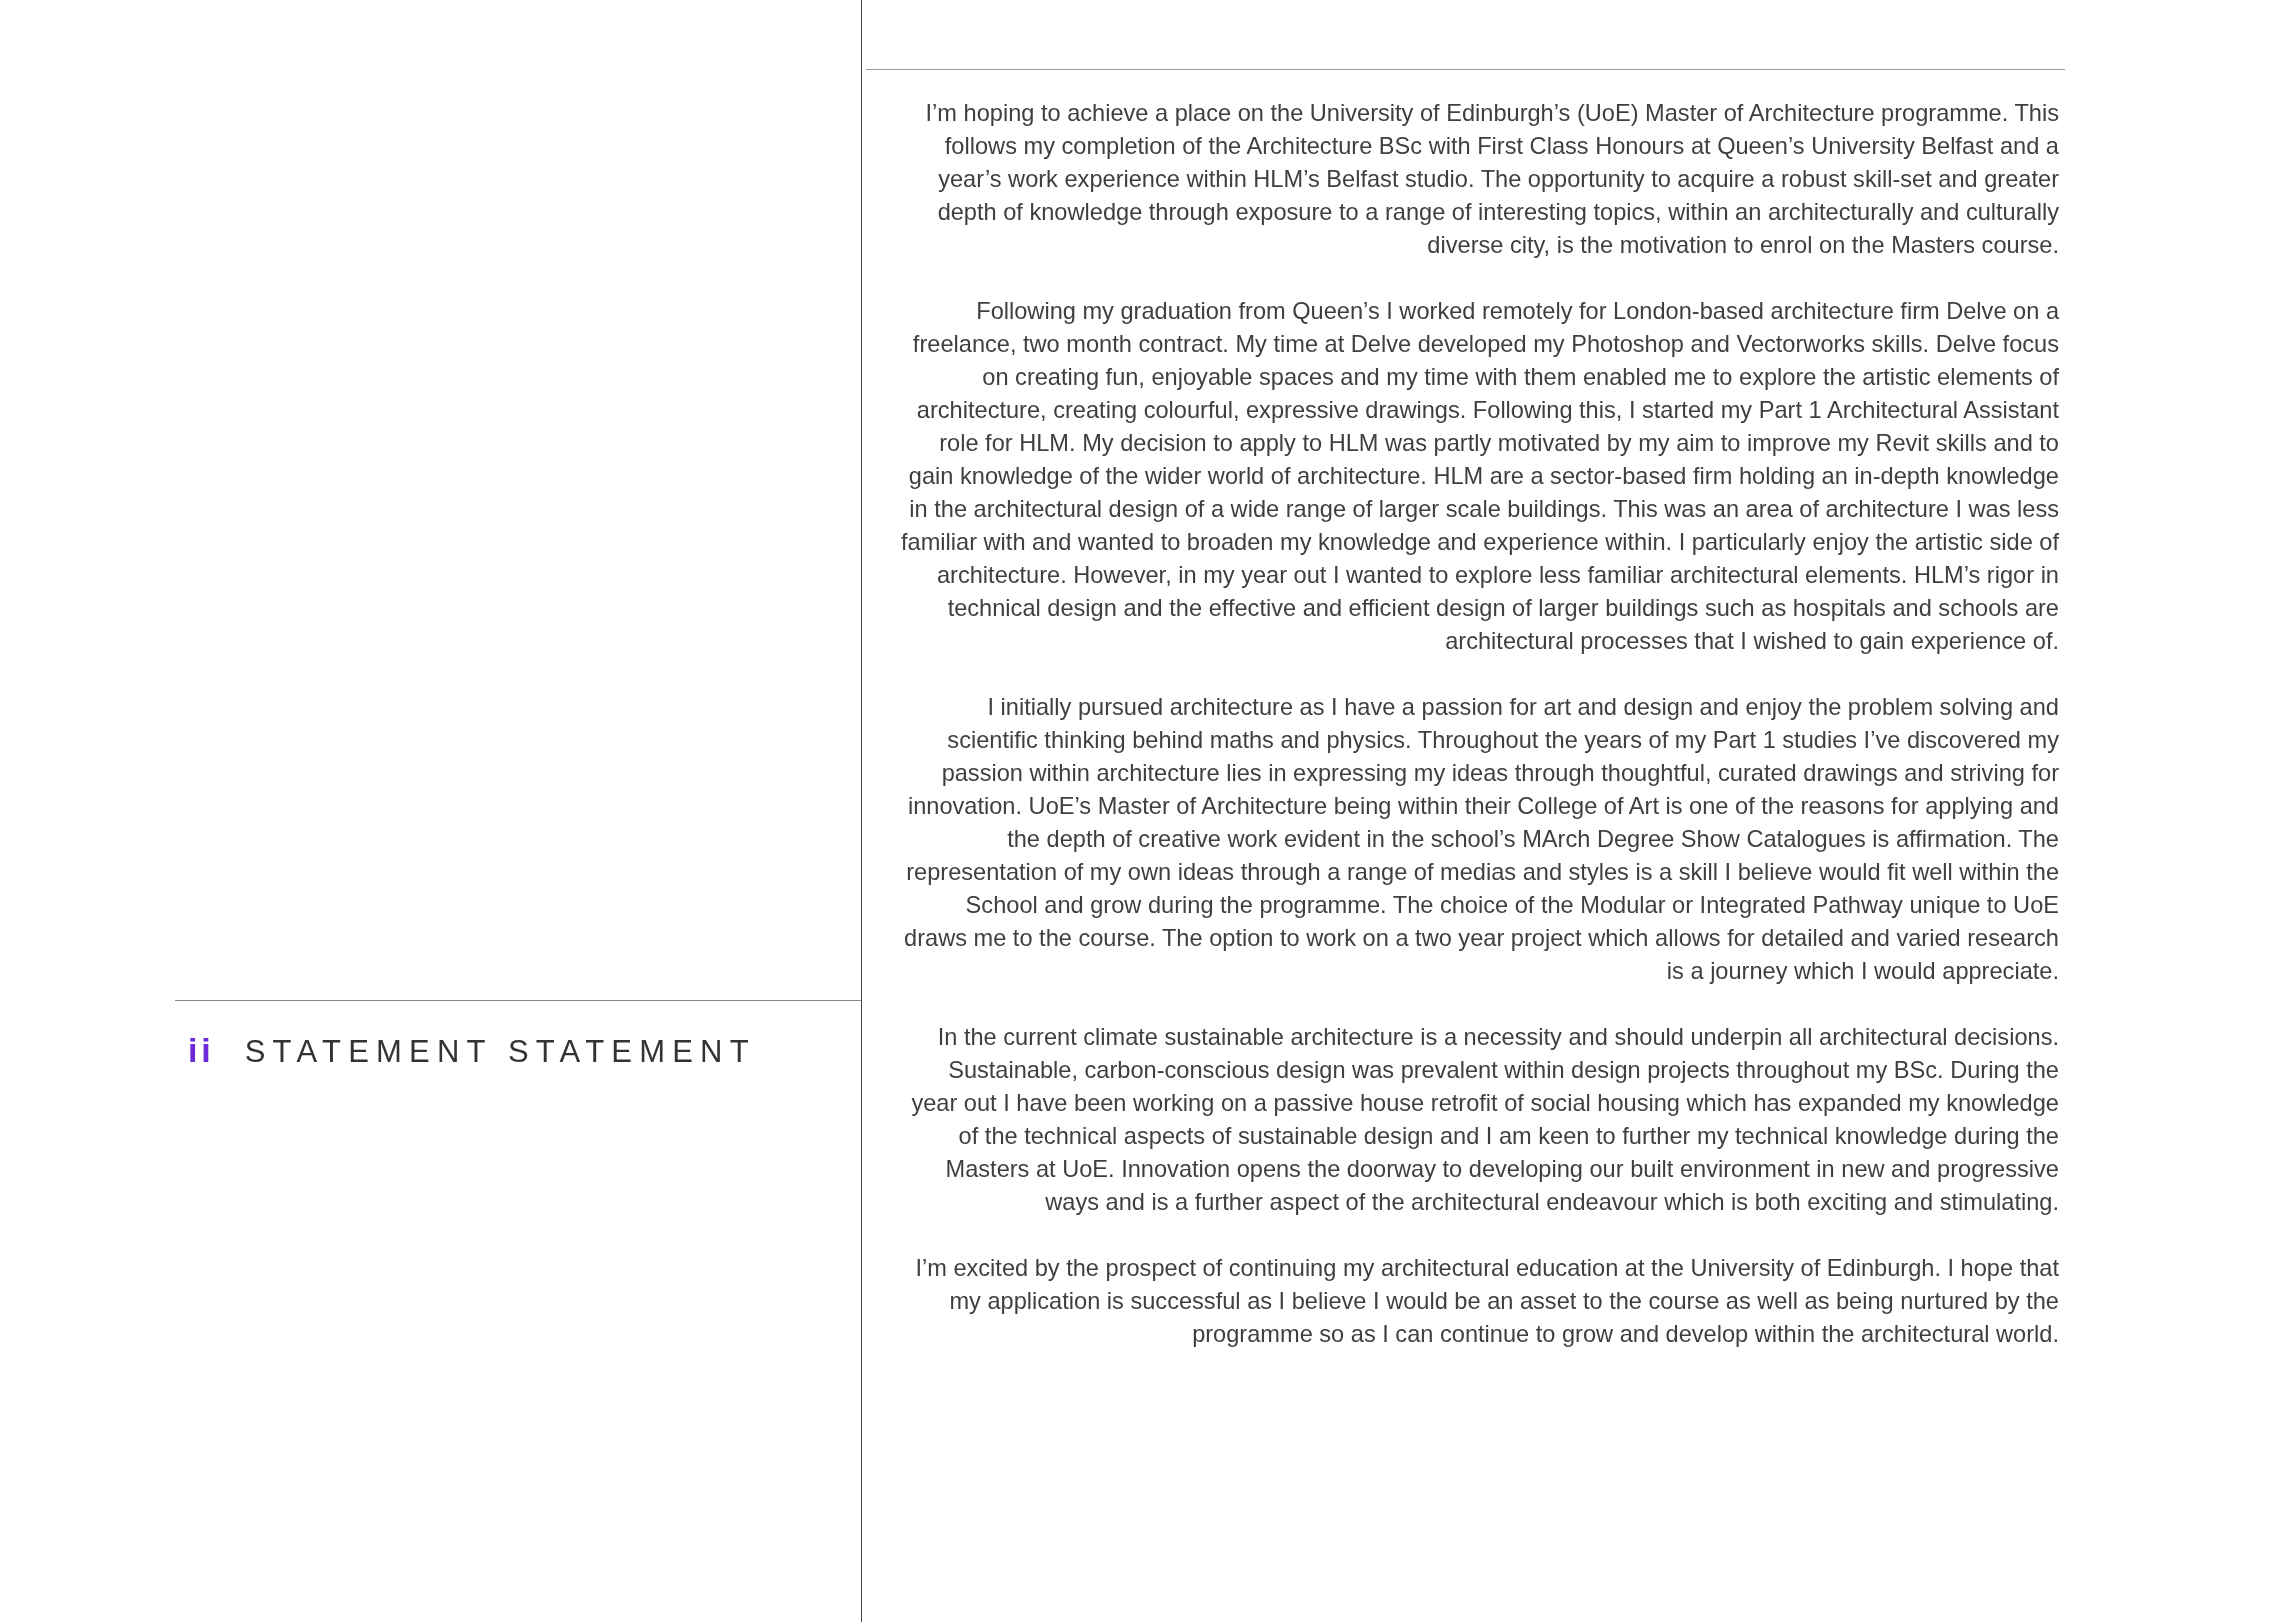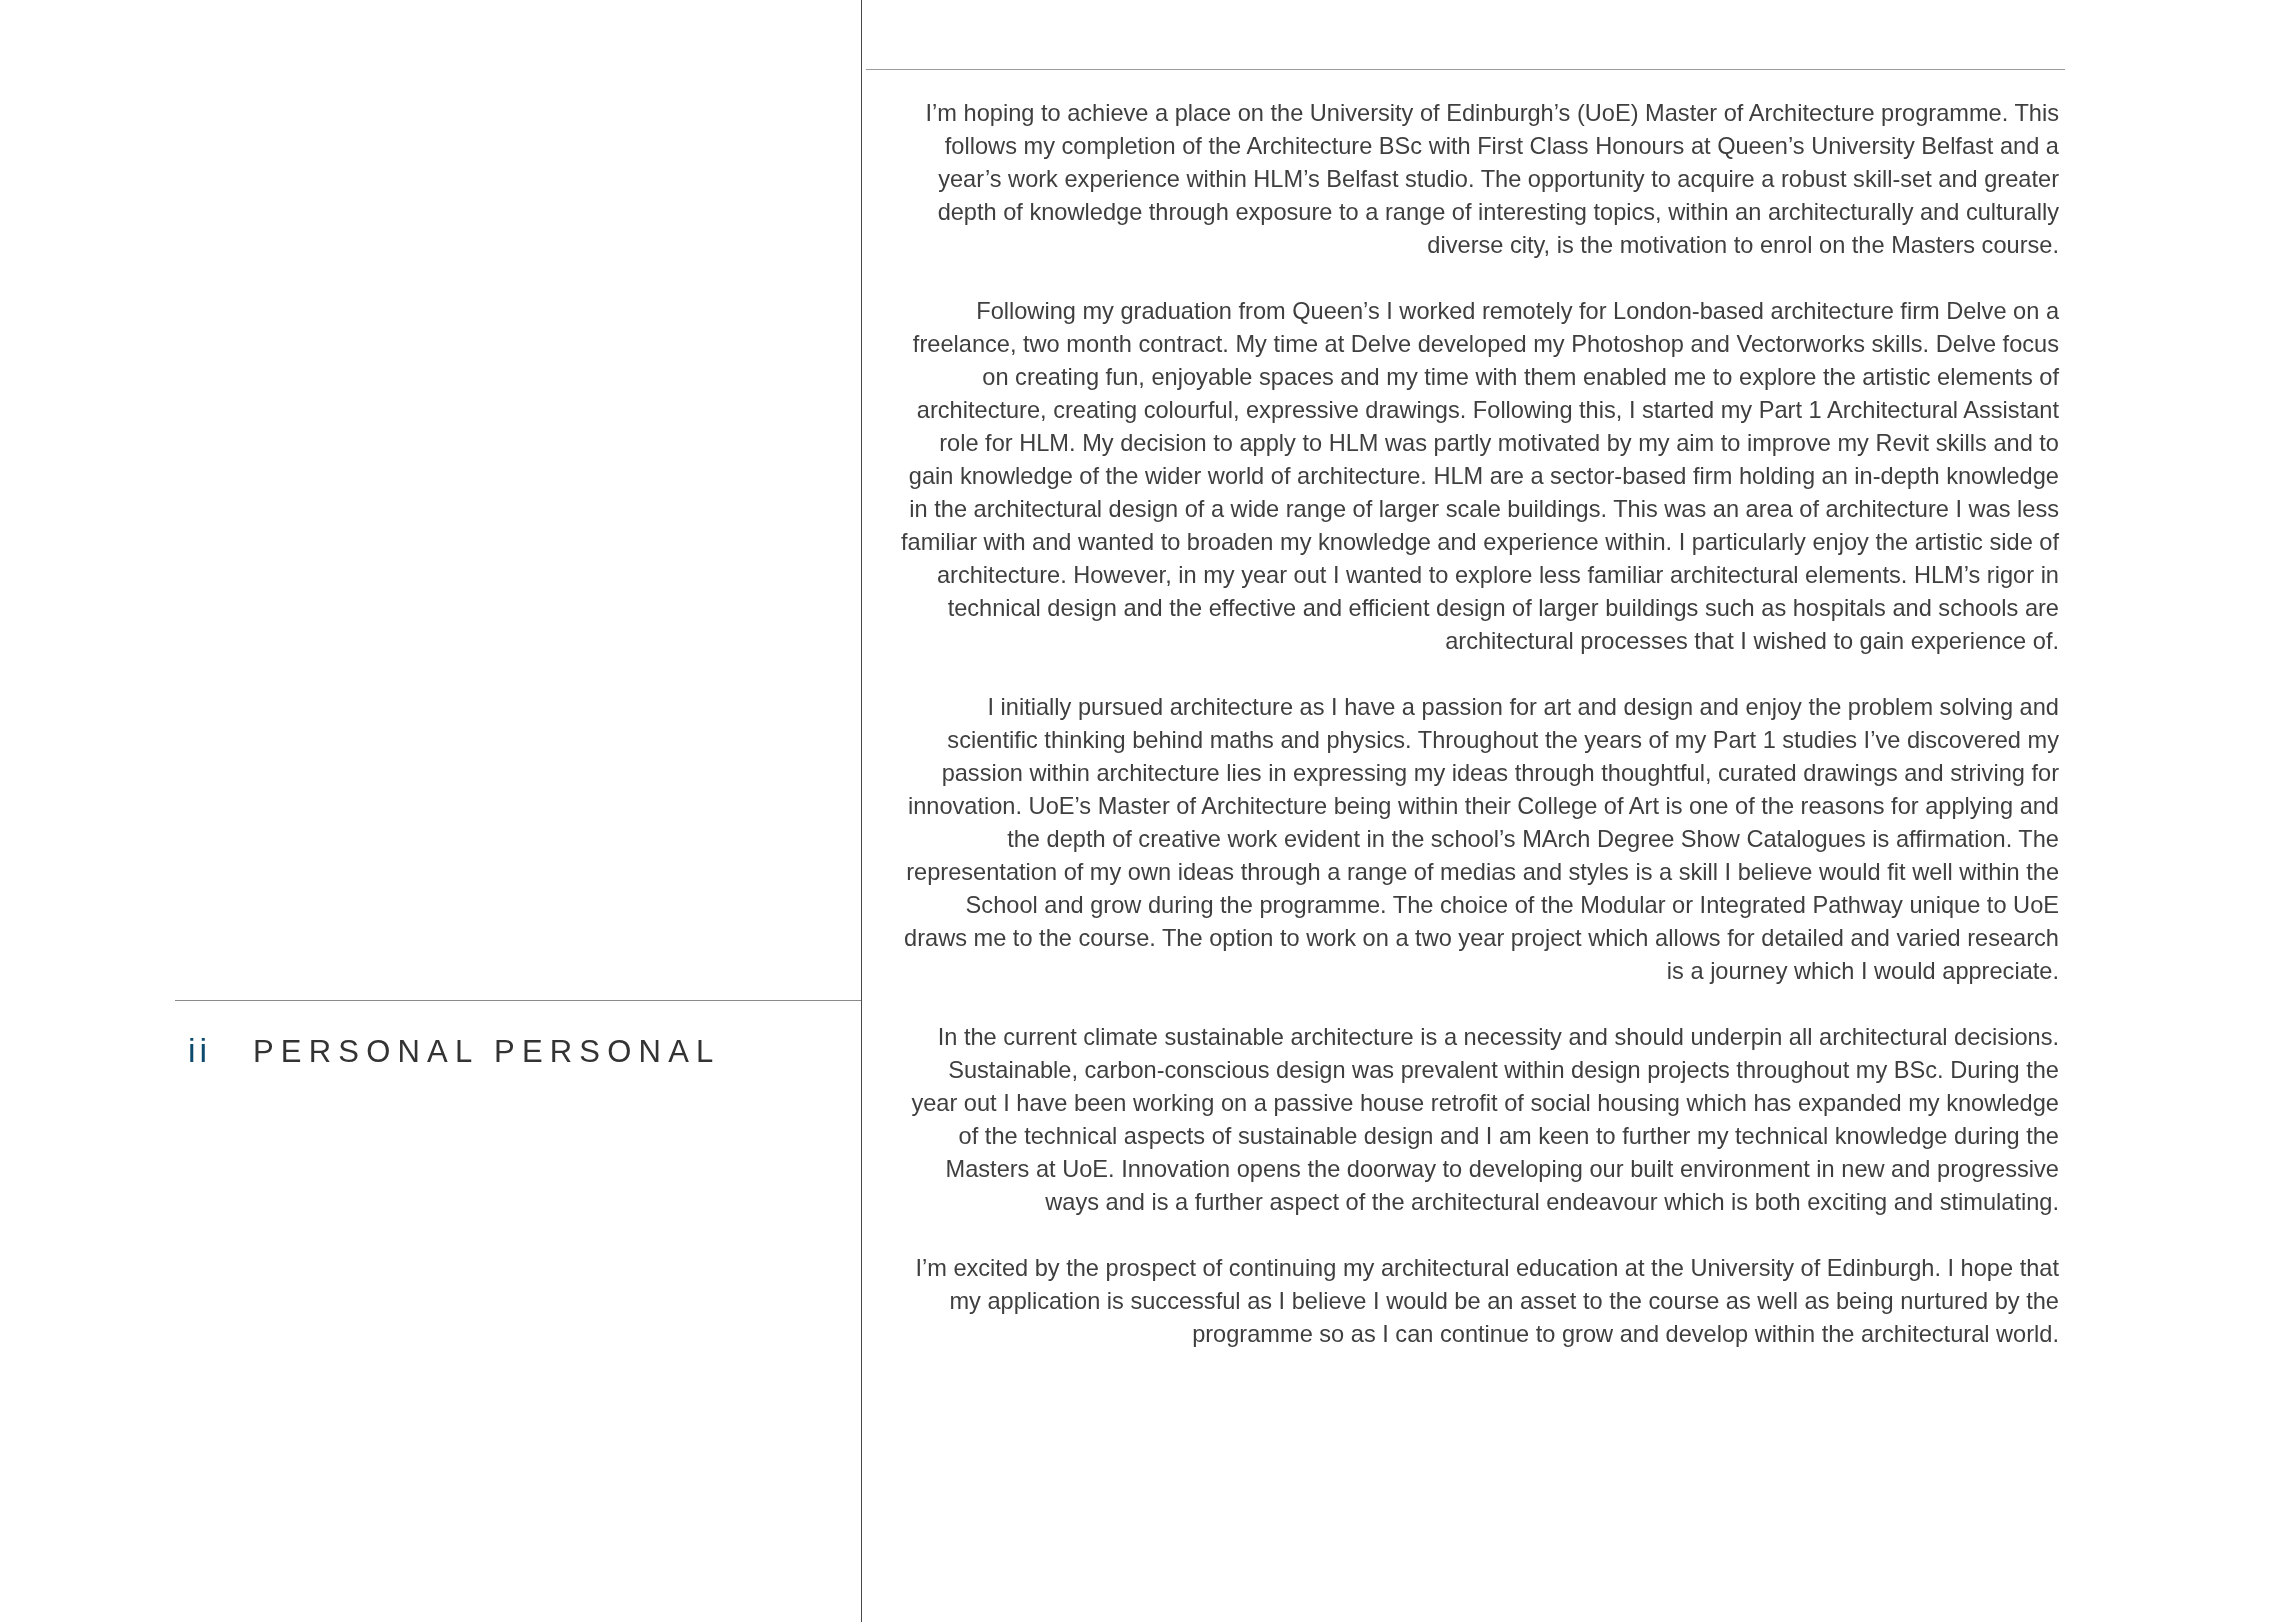--- a/index.html
+++ b/index.html
@@ -58,24 +58,24 @@
   }
   .heading-row {
     margin-top: 30px;
     margin-left: 13px;
     display: flex;
     align-items: baseline;
     white-space: nowrap;
   }
   .logo-glyph {
     font-size: 34px;
-    font-weight: 400;
+    font-weight: 700;
     letter-spacing: 3.9px;
-    color: #0c4a6e;
-    margin-right: 42px;
+    color: #6d28d9;
+    margin-right: 30px;
   }
   .doc-heading {
     font-size: 31px;
     font-weight: 400;
     letter-spacing: 7.2px;
     color: #333333;
   }
 
   
   .body-col {
@@ -98,21 +98,21 @@
 </head>
 <body>
 
 <div class="vertical-divider"></div>
 <div class="top-rule"></div>
 
 <div class="left-col">
   <div class="left-rule"></div>
   <div class="heading-row">
     <span class="logo-glyph">ii</span>
-    <span class="doc-heading">PERSONAL PERSONAL</span>
+    <span class="doc-heading">STATEMENT STATEMENT</span>
   </div>
 </div>
 
 <div class="body-col">
   <p>I’m hoping to achieve a place on the University of Edinburgh’s (UoE) Master of Architecture programme. This follows my completion of the Architecture BSc with First Class Honours at Queen’s University Belfast and a year’s work experience within HLM’s Belfast studio. The opportunity to acquire a robust skill-set and greater depth of knowledge through exposure to a range of interesting topics, within an architecturally and culturally diverse city, is the motivation to enrol on the Masters course.</p>
   <p>Following my graduation from Queen’s I worked remotely for London-based architecture firm Delve on a freelance, two month contract. My time at Delve developed my Photoshop and Vectorworks skills. Delve focus on creating fun, enjoyable spaces and my time with them enabled me to explore the artistic elements of architecture, creating colourful, expressive drawings. Following this, I started my Part 1 Architectural Assistant role for HLM. My decision to apply to HLM was partly motivated by my aim to improve my Revit skills and to gain knowledge of the wider world of architecture. HLM are a sector-based firm holding an in-depth knowledge in the architectural design of a wide range of larger scale buildings. This was an area of architecture I was less familiar with and wanted to broaden my knowledge and experience within. I particularly enjoy the artistic side of architecture. However, in my year out I wanted to explore less familiar architectural elements. HLM’s rigor in technical design and the effective and efficient design of larger buildings such as hospitals and schools are architectural processes that I wished to gain experience of.</p>
   <p>I initially pursued architecture as I have a passion for art and design and enjoy the problem solving and scientific thinking behind maths and physics. Throughout the years of my Part 1 studies I’ve discovered my passion within architecture lies in expressing my ideas through thoughtful, curated drawings and striving for innovation. UoE’s Master of Architecture being within their College of Art is one of the reasons for applying and the depth of creative work evident in the school’s MArch Degree Show Catalogues is affirmation. The representation of my own ideas through a range of medias and styles is a skill I believe would fit well within the School and grow during the programme. The choice of the Modular or Integrated Pathway unique to UoE draws me to the course. The option to work on a two year project which allows for detailed and varied research is a journey which I would appreciate.</p>
   <p>In the current climate sustainable architecture is a necessity and should underpin all architectural decisions. Sustainable, carbon-conscious design was prevalent within design projects throughout my BSc. During the year out I have been working on a passive house retrofit of social housing which has expanded my knowledge of the technical aspects of sustainable design and I am keen to further my technical knowledge during the Masters at UoE. Innovation opens the doorway to developing our built environment in new and progressive ways and is a further aspect of the architectural endeavour which is both exciting and stimulating.</p>
   <p>I’m excited by the prospect of continuing my architectural education at the University of Edinburgh. I hope that my application is successful as I believe I would be an asset to the course as well as being nurtured by the programme so as I can continue to grow and develop within the architectural world.</p>
 </div>

